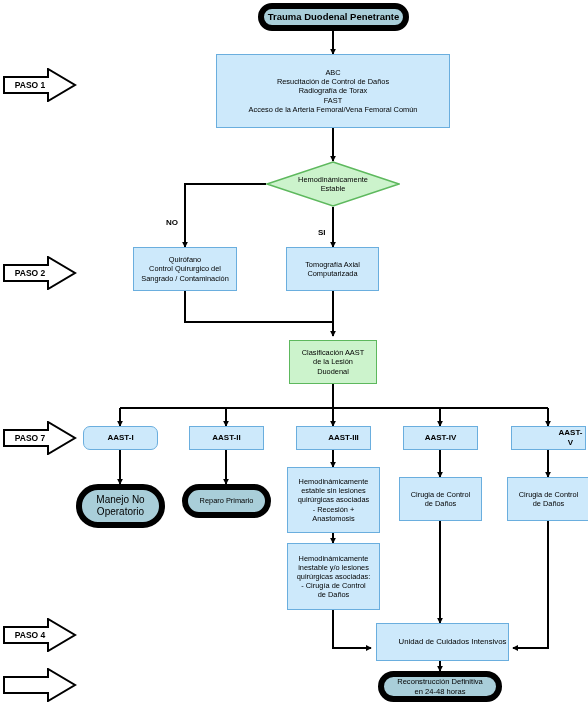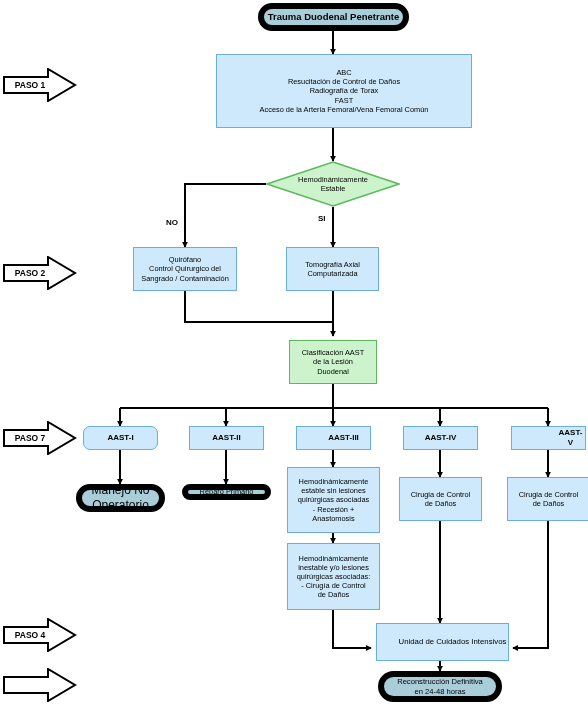--- a/index.html
+++ b/index.html
@@ -169,58 +169,58 @@
     <path d="M333,610 L333,648 L371,648" marker-end="url(#ar)"></path>
 
     <path d="M548,521 L548,648 L513,648" marker-end="url(#ar)"></path>
 
     <path d="M440,661 L440,671" marker-end="url(#ar)"></path>
   </g>
 </svg>
 
 <div class="node pill" style="left:258px; top:3px; width:151px; height:28px;">Trauma Duodenal Penetrante</div>
 
-<div class="node proc" style="left:216px; top:54px; width:256px; height:74px;">ABC
+<div class="node proc" style="left:216px; top:54px; width:234px; height:74px;">ABC
 Resucitación de Control de Daños
 Radiografía de Torax
 FAST
 Acceso de la Arteria Femoral/Vena Femoral Común</div>
 
 <div class="diamond" style="left:266px; top:161px; width:134px; height:46px;">
   <svg class="dshape" viewBox="0 0 134 46" xmlns="http://www.w3.org/2000/svg">
     <polygon points="67,1 133,23 67,45 1,23" fill="#ccf3cc" stroke="#5db85d" stroke-width="1.4"></polygon>
   </svg>
   <div class="dlabel">Hemodinámicamente
 Estable</div>
 </div>
 
 <div class="branch-label" style="left:166px; top:218px;">NO</div>
-<div class="branch-label" style="left:318px; top:214px;">SI</div>
+<div class="branch-label" style="left:318px; top:228px;">SI</div>
 
 <div class="node proc" style="left:133px; top:247px; width:104px; height:44px;">Quirófano
 Control Quirurgico del
 Sangrado / Contaminación</div>
 
 <div class="node proc" style="left:286px; top:247px; width:93px; height:44px;">Tomografía Axial
 Computarizada</div>
 
 <div class="node green-box" style="left:289px; top:340px; width:88px; height:44px;">Clasificación AAST
 de la Lesión
 Duodenal</div>
 
 <div class="node proc aast" style="left:83px; top:426px; width:75px; height:24px;border-radius:7px;">AAST-I</div>
 <div class="node proc aast" style="left:189px; top:426px; width:75px; height:24px;">AAST-II</div>
 <div class="node proc aast" style="left:296px; top:426px; width:75px; height:24px;padding-left:20px;">AAST-III</div>
 <div class="node proc aast" style="left:403px; top:426px; width:75px; height:24px;">AAST-IV</div>
 <div class="node proc aast" style="left:511px; top:426px; width:75px; height:24px;padding-left:44px;">AAST-V</div>
 
-<div class="node pill plain" style="left:76px; top:484px; width:89px; height:28px; font-size:12px;">Manejo No
+<div class="node pill plain" style="left:76px; top:484px; width:89px; height:44px; font-size:10px;">Manejo No
 Operatorio</div>
 
-<div class="node pill plain" style="left:182px; top:484px; width:89px; height:16px; font-size:7.4px;">Reparo Primario</div>
+<div class="node pill plain" style="left:182px; top:484px; width:89px; height:34px; font-size:7.4px;">Reparo Primario</div>
 
 <div class="node proc" style="left:287px; top:467px; width:93px; height:66px;">Hemodinámicamente
 estable  sin lesiones
 quirúrgicas asociadas
 - Recesión +
 Anastomosis</div>
 
 <div class="node proc" style="left:287px; top:543px; width:93px; height:67px;">Hemodinámicamente
 inestable y/o lesiones
 quirúrgicas asociadas:

